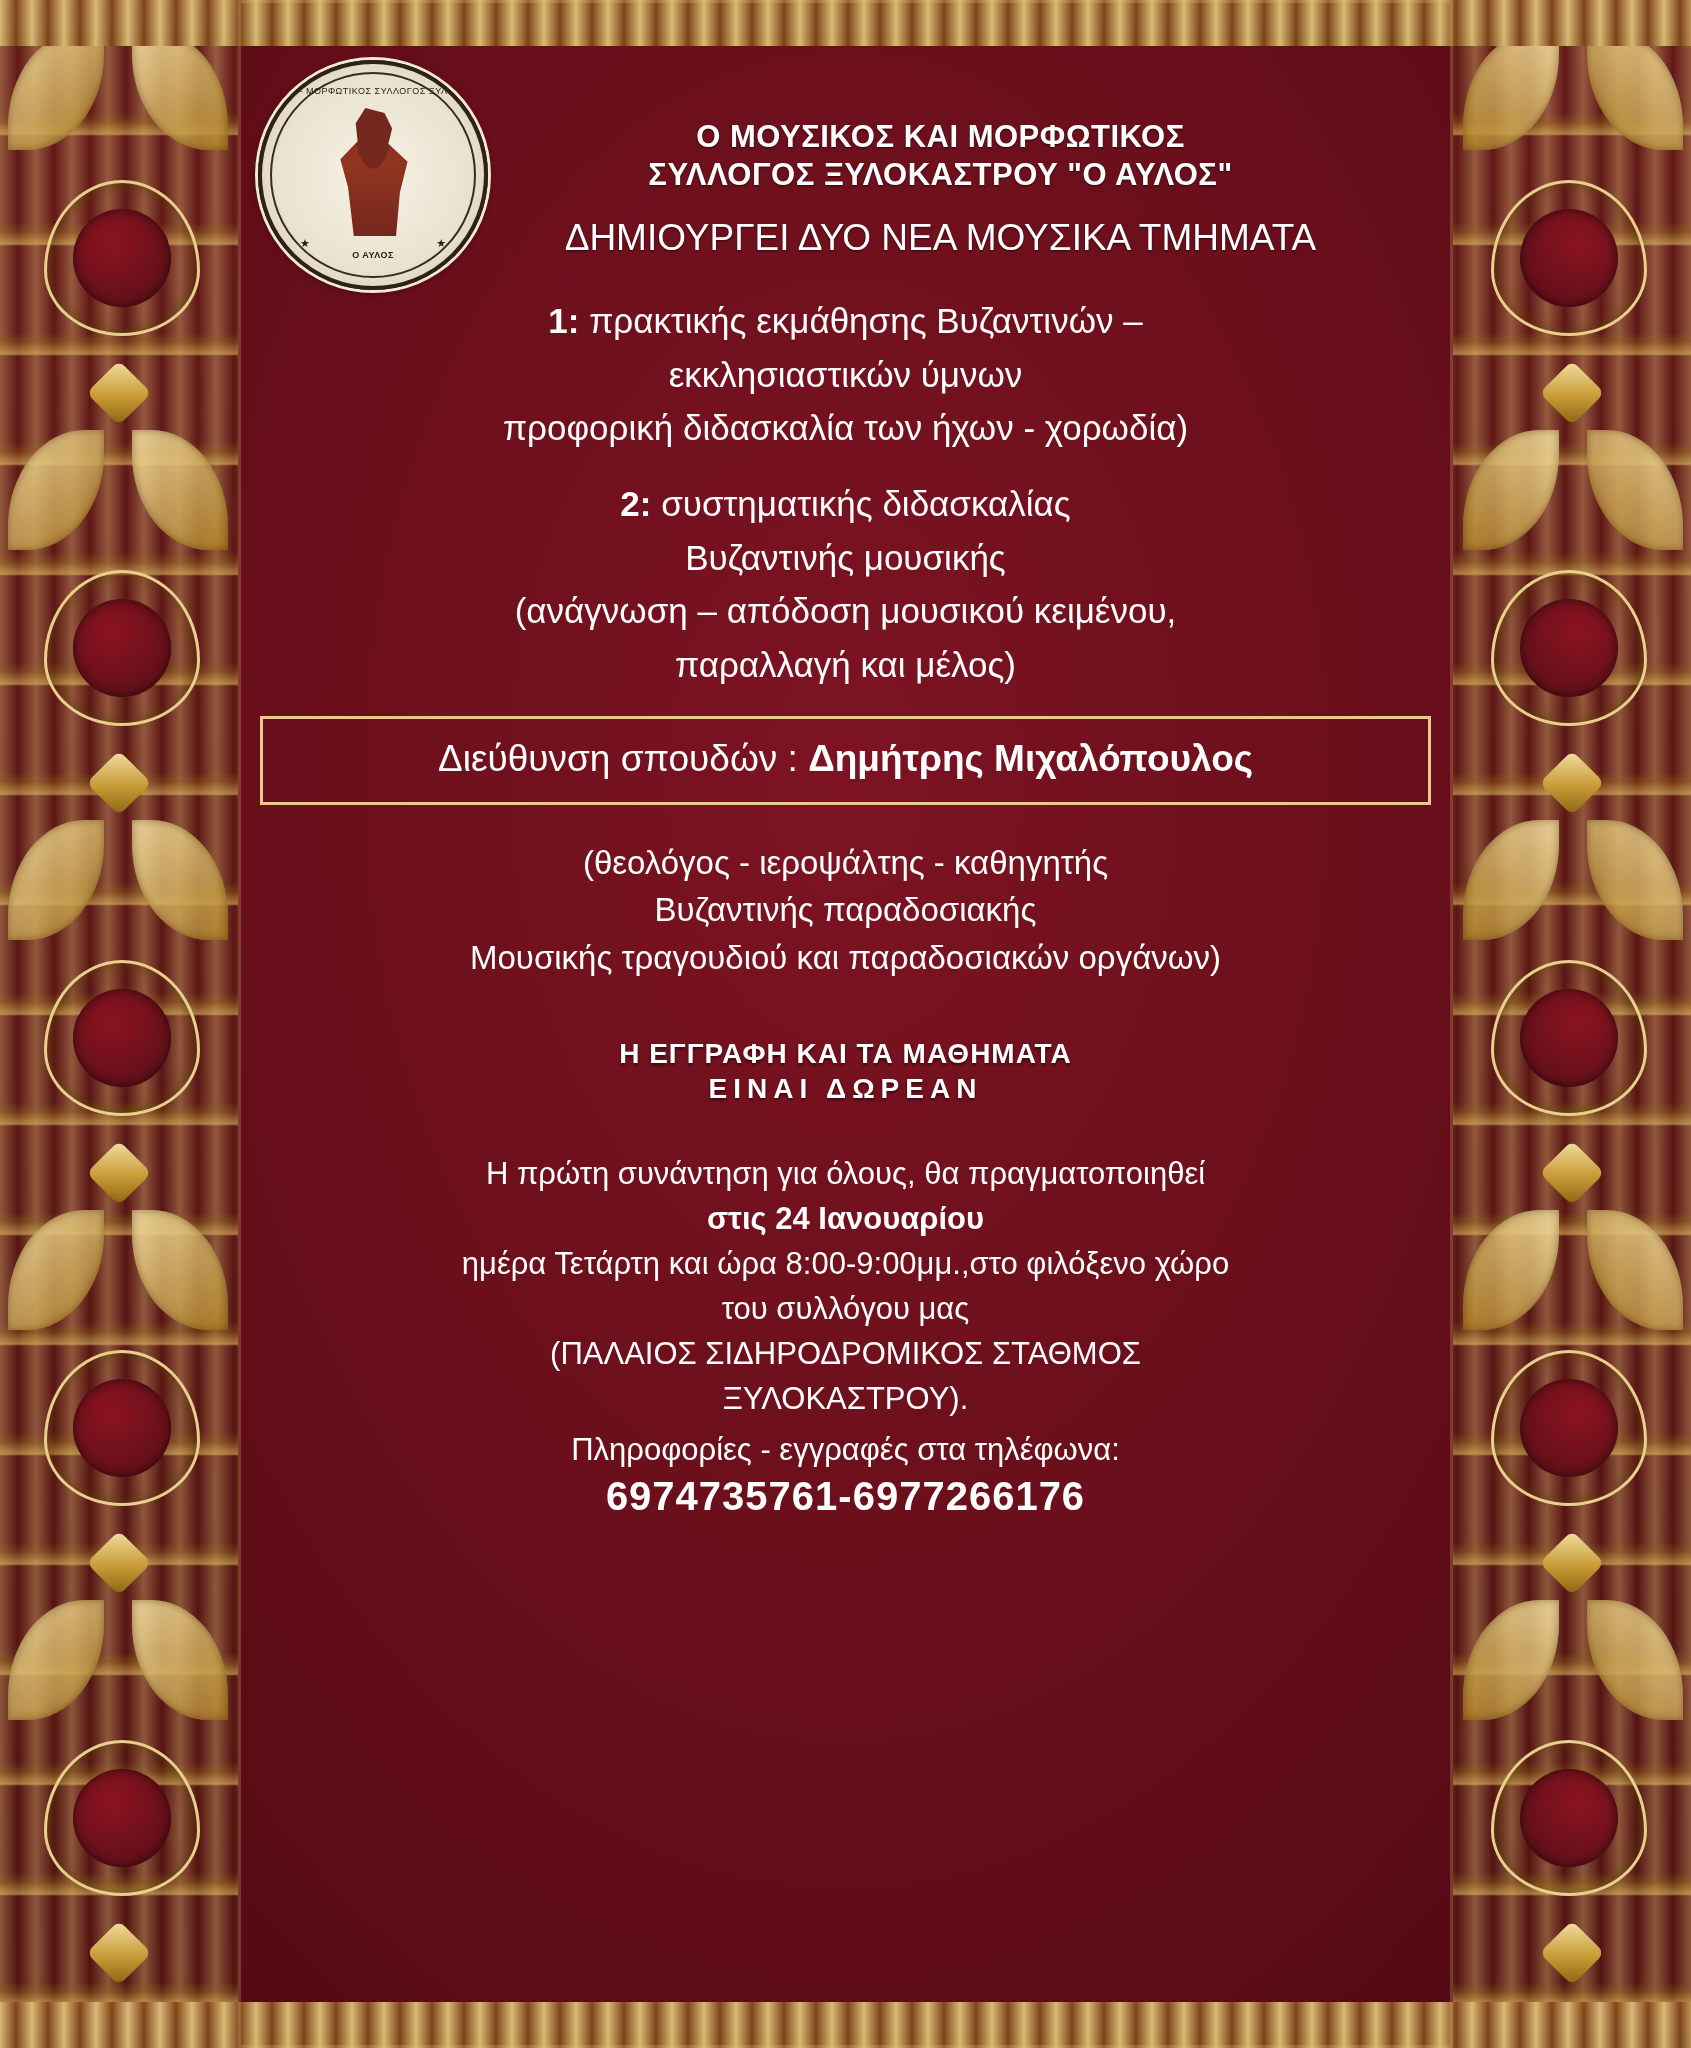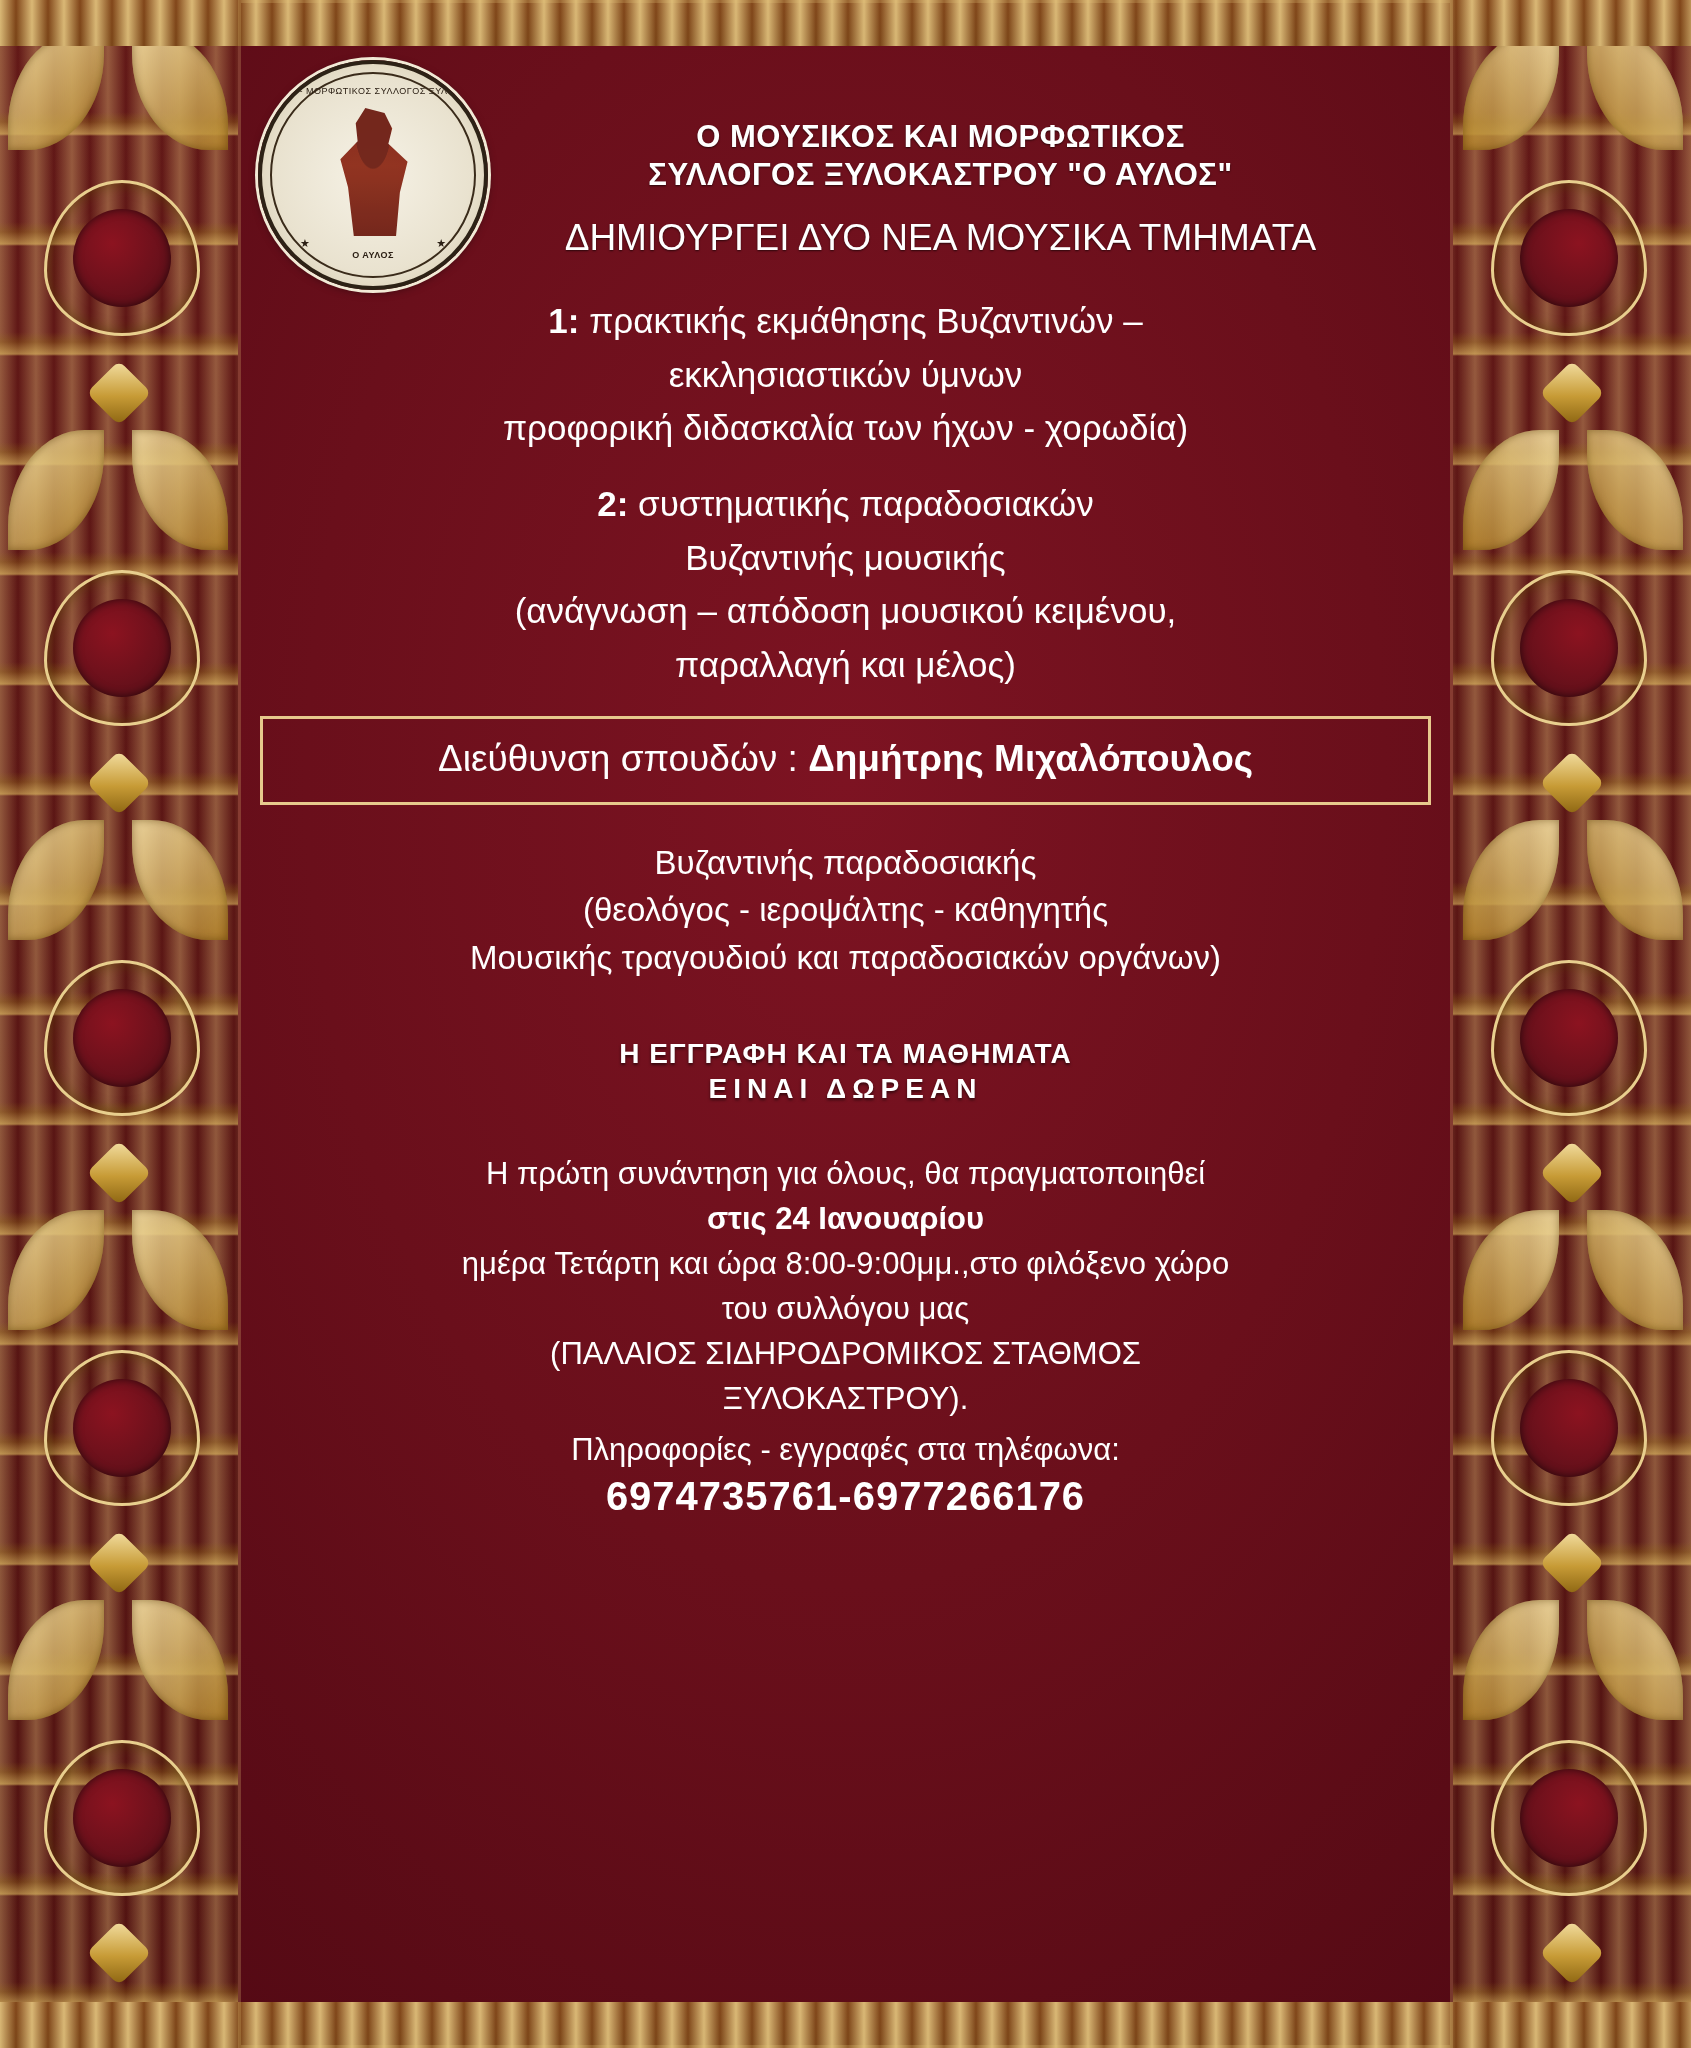--- a/index.html
+++ b/index.html
@@ -343,36 +343,36 @@
         <p>
           <span class="num">1:</span>
           <span>πρακτικής εκμάθησης Βυζαντινών –</span>
         </p>
         <p>εκκλησιαστικών ύμνων</p>
         <p>προφορική διδασκαλία των ήχων -  χορωδία)</p>
       </div>
       <div class="course-block">
         <p>
           <span class="num">2:</span>
-          <span>συστηματικής παραδοσιακών</span>
+          <span>συστηματικής διδασκαλίας</span>
         </p>
         <p>Βυζαντινής μουσικής</p>
         <p>(ανάγνωση – απόδοση μουσικού κειμένου,</p>
         <p>παραλλαγή και μέλος)</p>
       </div>
     </div>
 
     <div class="director-box">
       <span>Διεύθυνση σπουδών :</span>
       <span class="name">Δημήτρης Μιχαλόπουλος</span>
     </div>
 
     <div class="credentials">
+      <p>(θεολόγος -  ιεροψάλτης -  καθηγητής</p>
       <p>Βυζαντινής  παραδοσιακής</p>
-      <p>(θεολόγος -  ιεροψάλτης -  καθηγητής</p>
       <p>Μουσικής τραγουδιού και παραδοσιακών οργάνων)</p>
     </div>
 
     <div class="free-title">
       <div>Η  ΕΓΓΡΑΦΗ ΚΑΙ ΤΑ ΜΑΘΗΜΑΤΑ</div>
       <div class="second">ΕΙΝΑΙ      ΔΩΡΕΑΝ</div>
     </div>
 
     <div class="audience">
     </div>

